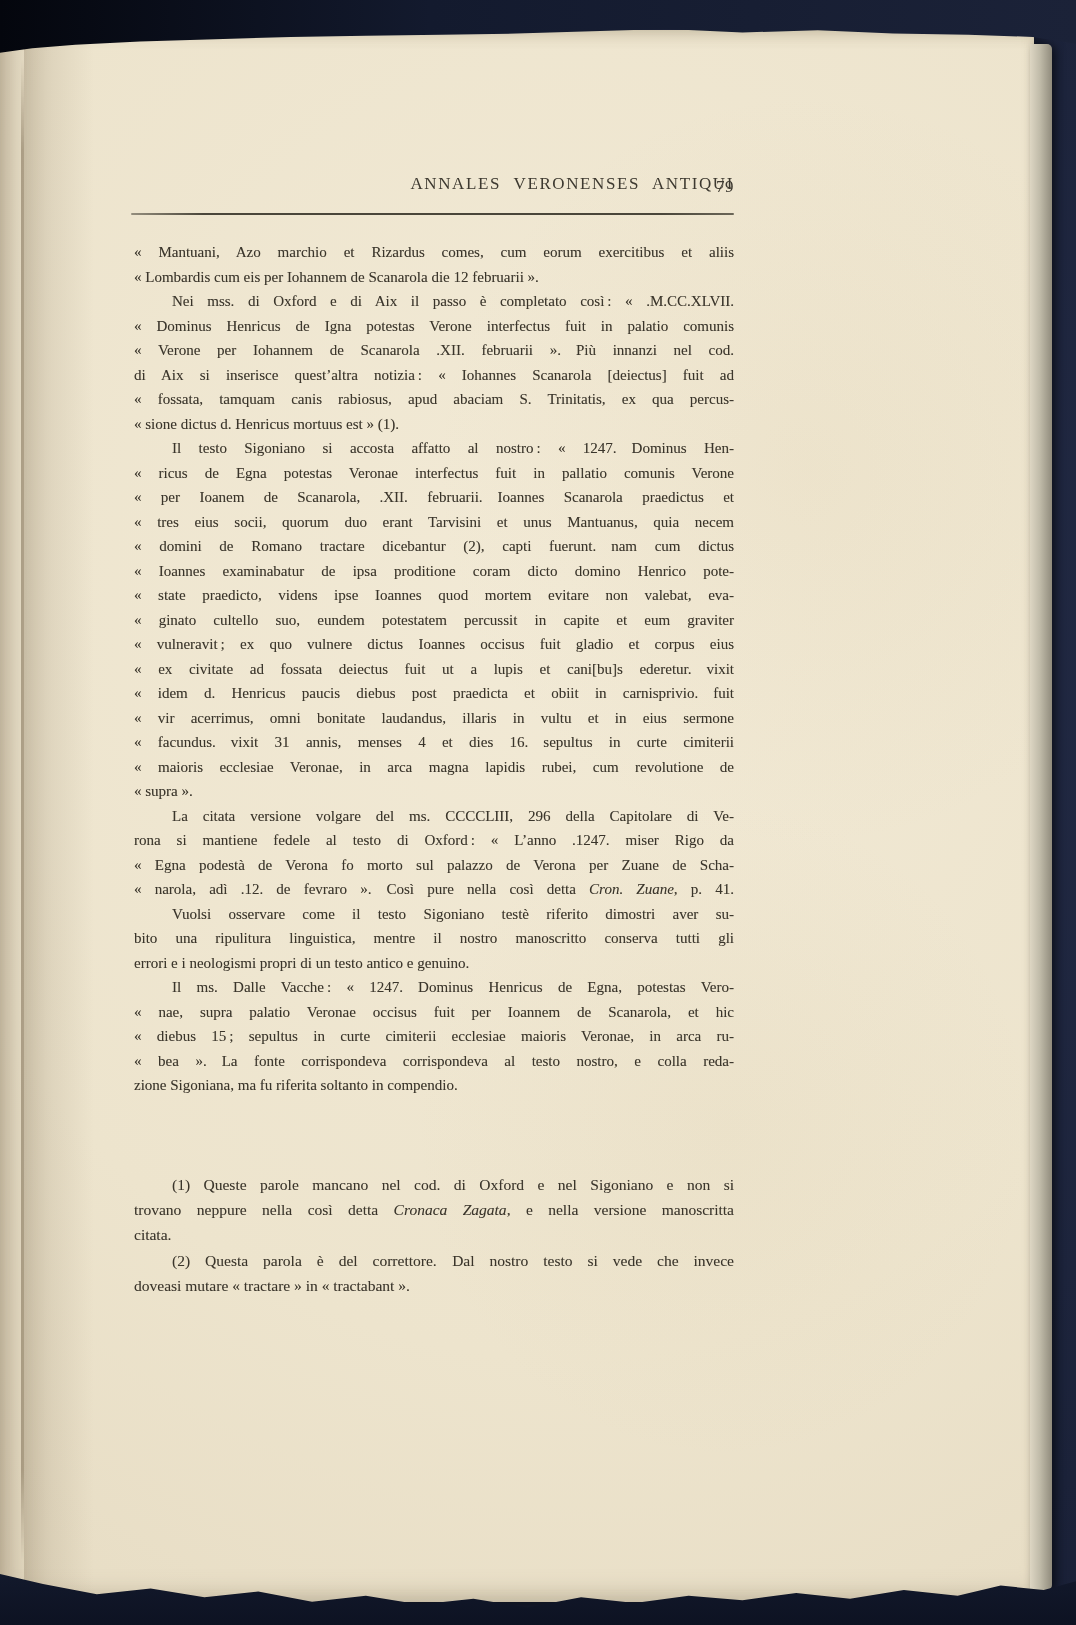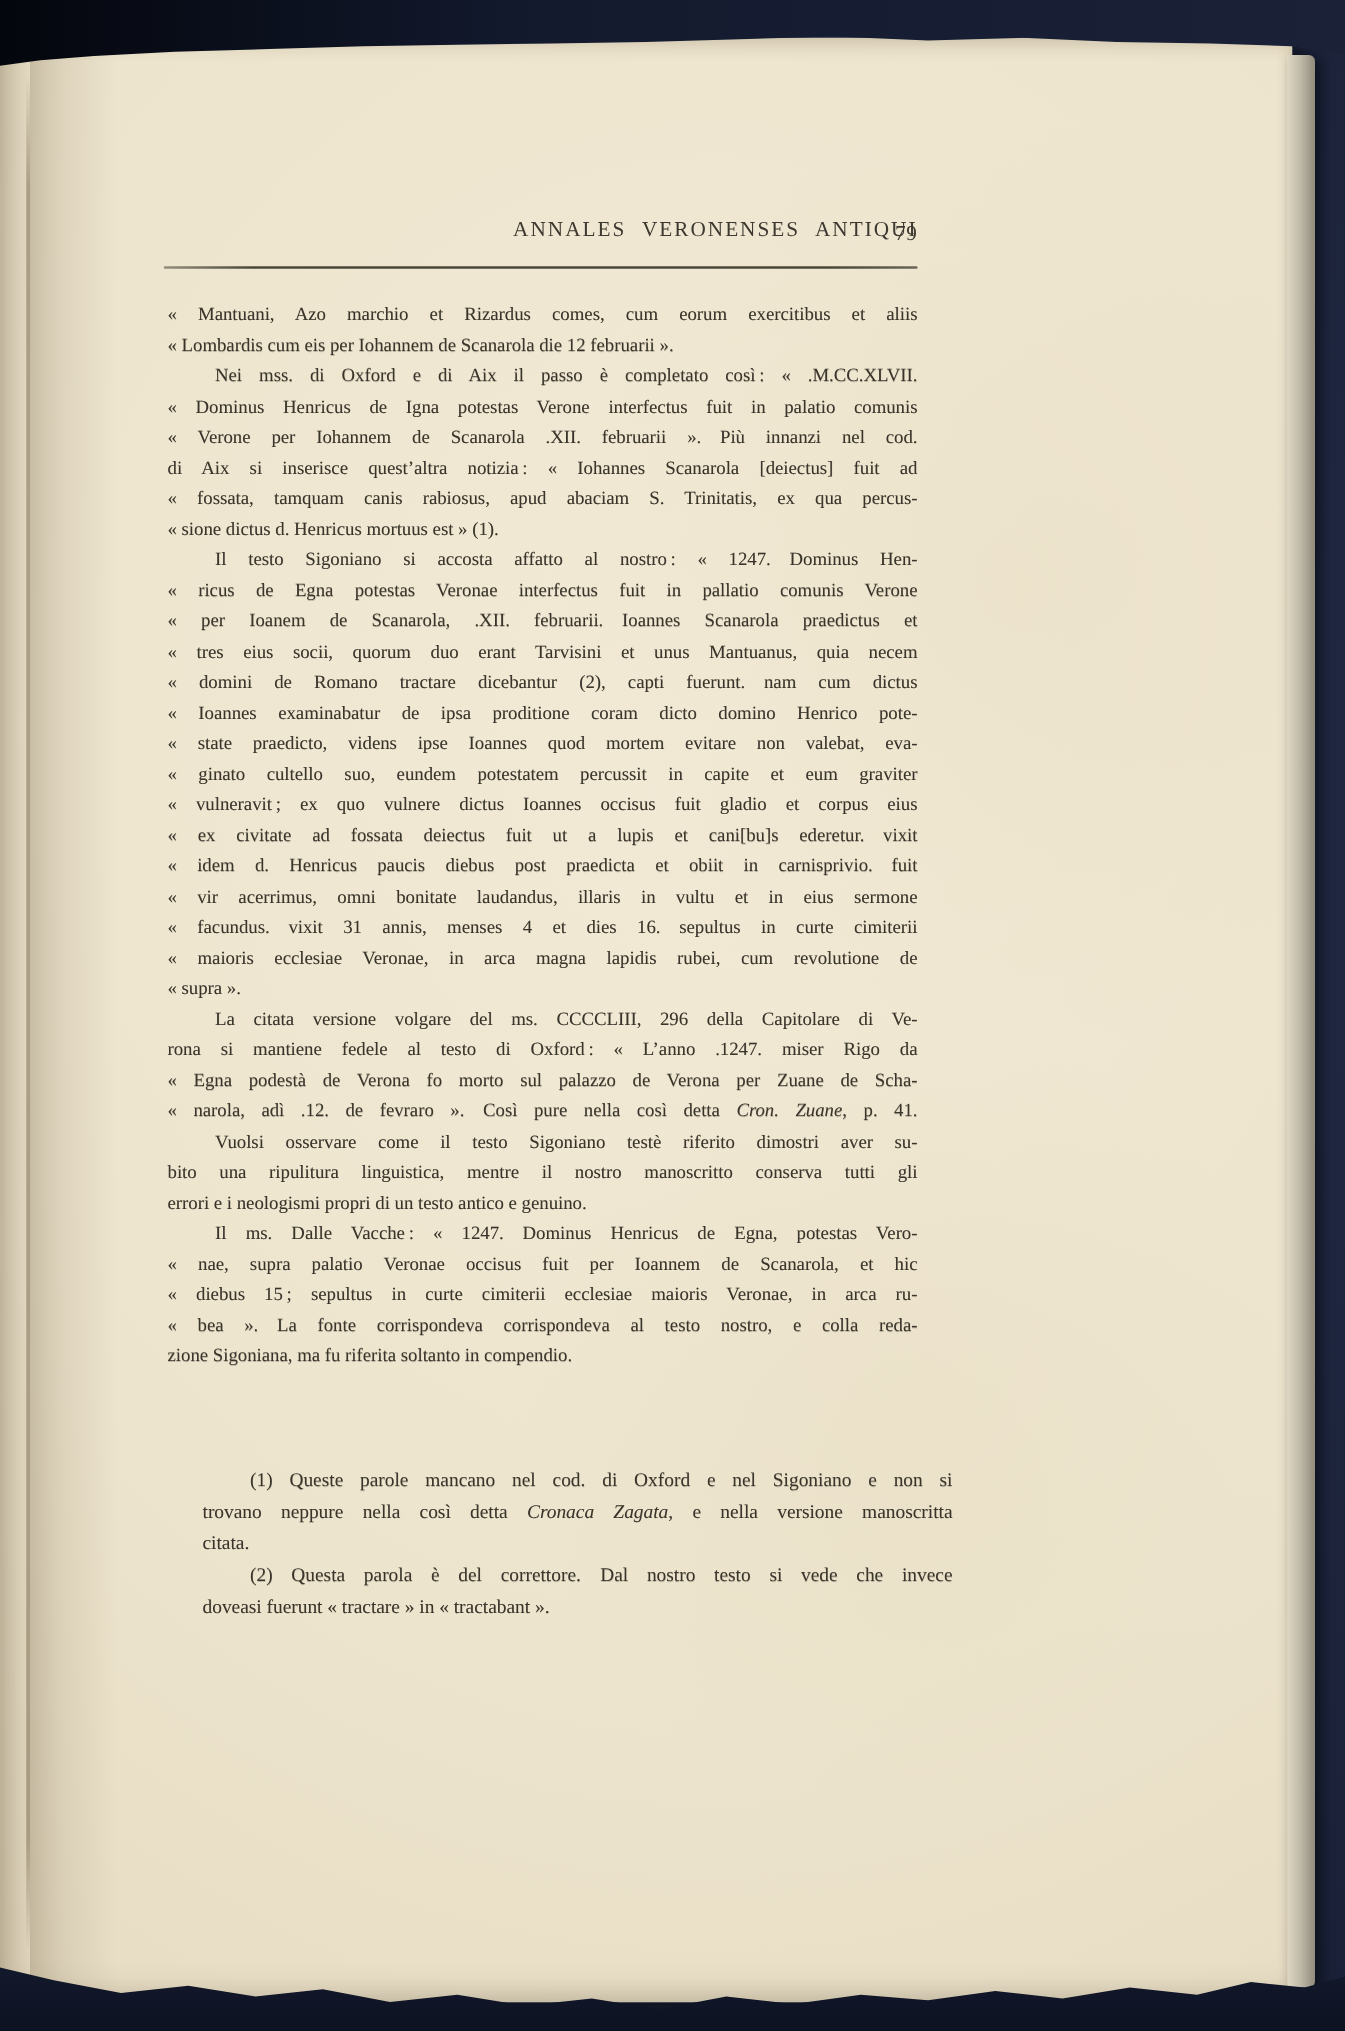--- a/index.html
+++ b/index.html
@@ -74,21 +74,20 @@
   }
   .body-text{
     position:absolute;top:240px;left:0;width:100%;
     font-size:15px;line-height:24.5px;
     text-shadow:.2px .2px 0 rgba(58,53,43,.30);
   }
   .footnotes{
     position:absolute;top:1172px;left:0;width:100%;
     font-size:15.5px;line-height:25.2px;
     text-shadow:.2px .2px 0 rgba(58,53,43,.25);
-    margin-left:28px;
   }
   .para{margin:0;}
   .line{text-align:justify;text-align-last:justify;}
   .line.noj{text-align:justify;text-align-last:left;}
   .line.ind{text-indent:38px;}
   i{font-style:italic;}
 </style>
 </head>
 <body>
 
@@ -154,20 +153,20 @@
         </div>
       </div>
     <div class="footnotes" id="footnotes">
         <div class="para">
           <div class="line ind">(1) Queste parole mancano nel cod. di Oxford e nel Sigoniano e non si</div>
           <div class="line">trovano neppure nella così detta <i>Cronaca Zagata</i>, e nella versione manoscritta</div>
           <div class="line noj">citata.</div>
         </div>
         <div class="para">
           <div class="line ind">(2) Questa parola è del correttore. Dal nostro testo si vede che invece</div>
-          <div class="line noj">doveasi fuerunt « tractare » in « tractabant ».</div>
+          <div class="line noj">doveasi mutare « tractare » in « tractabant ».</div>
         </div>
       </div>
   </div>
 
   <div class="top-cover"></div>
   <div class="bottom-cover"></div>
 </div>
 
 </body></html>

